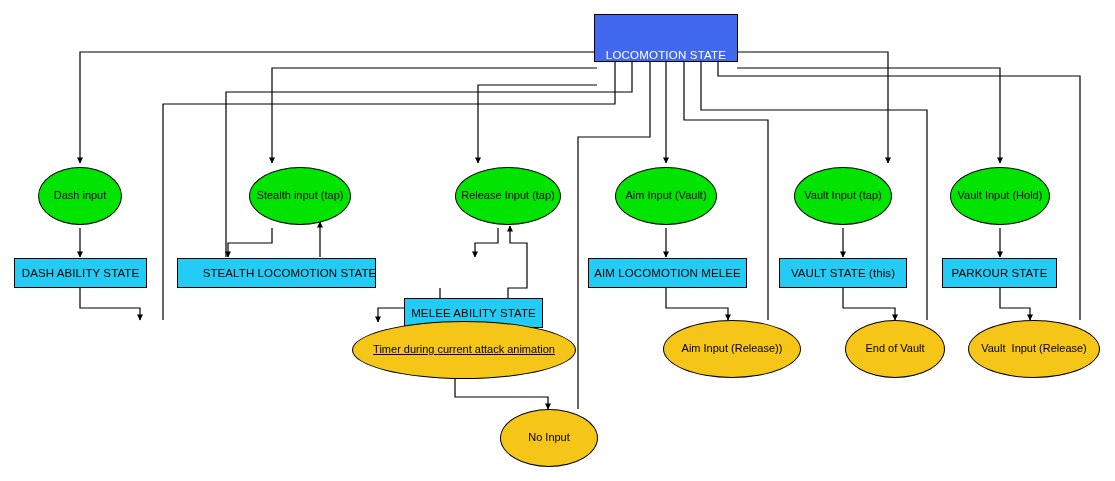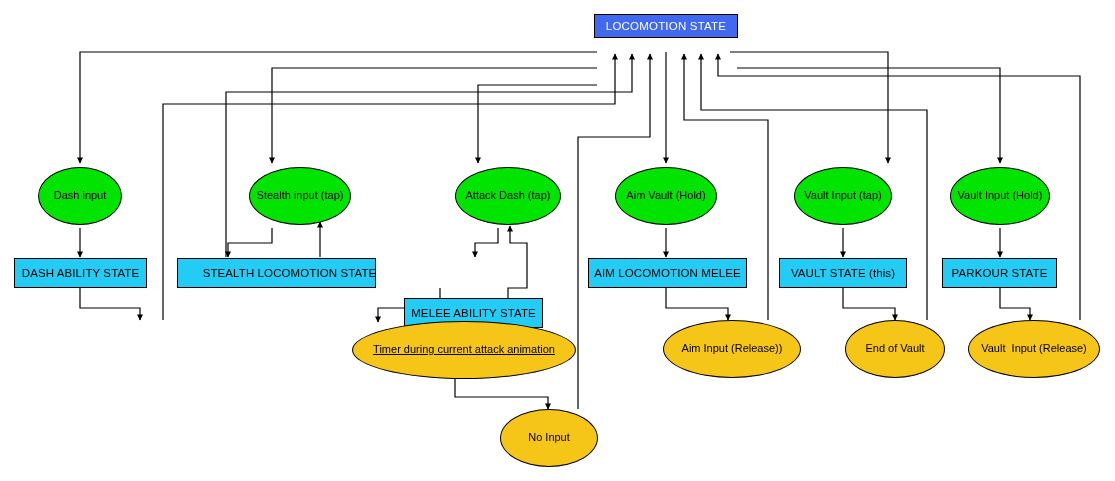--- a/index.html
+++ b/index.html
@@ -58,53 +58,53 @@
       <path d="M 226 257 L 226 92 L 632 92 L 632 54"></path>
       <path d="M 508 322 L 508 288 L 527 288 L 527 243 L 510 243 L 510 226"></path>
       <path d="M 578 409 L 578 137 L 650 137 L 650 54"></path>
       <path d="M 768 320 L 768 120 L 684 120 L 684 54"></path>
       <path d="M 927 320 L 927 110 L 701 110 L 701 54"></path>
       <path d="M 1080 320 L 1080 76 L 718 76 L 718 54"></path>
 
     </g>
   </svg>
 
-  <div class="node root" style="left:594px;top:14px;width:144px;height:24px;">
+  <div class="node root" style="left:594px;top:14px;width:144px;height:48px;align-items:flex-end;">
     <span>LOCOMOTION STATE</span>
   </div>
 
   <div class="node ell green" style="left:38px;top:167px;width:84px;height:58px;">
     <span>Dash input</span>
   </div>
   <div class="node rect" style="left:14px;top:258px;width:133px;height:30px;text-align:center;">
     <span>DASH ABILITY STATE</span>
   </div>
 
   <div class="node ell green" style="left:249px;top:167px;width:102px;height:58px;">
     <span>Stealth input (tap)</span>
   </div>
   <div class="node rect" style="left:177px;top:258px;width:199px;height:30px;padding-left:26px;">
     <span>STEALTH LOCOMOTION STATE</span>
   </div>
 
   <div class="node ell green" style="left:455px;top:167px;width:106px;height:58px;">
-    <span>Attack Dash (tap)</span>
+    <span>Release Input (tap)</span>
   </div>
   <div class="node rect" style="left:404px;top:258px;width:139px;height:30px;margin-top:40px;">
     <span>MELEE ABILITY STATE</span>
   </div>
   <div class="node ell orange" style="left:352px;top:321px;width:224px;height:58px;text-decoration:underline;">
     <span>Timer during current attack animation</span>
   </div>
   <div class="node ell orange" style="left:500px;top:409px;width:98px;height:58px;">
     <span>No Input</span>
   </div>
 
   <div class="node ell green" style="left:615px;top:167px;width:102px;height:58px;">
-    <span>Aim Vault (Hold)</span>
+    <span>Aim Input (Vault)</span>
   </div>
   <div class="node rect" style="left:588px;top:258px;width:159px;height:30px;">
     <span>AIM LOCOMOTION MELEE</span>
   </div>
   <div class="node ell orange" style="left:663px;top:320px;width:138px;height:58px;">
     <span>Aim Input (Release))</span>
   </div>
 
   <div class="node ell green" style="left:794px;top:167px;width:98px;height:58px;">
     <span>Vault Input (tap)</span>

